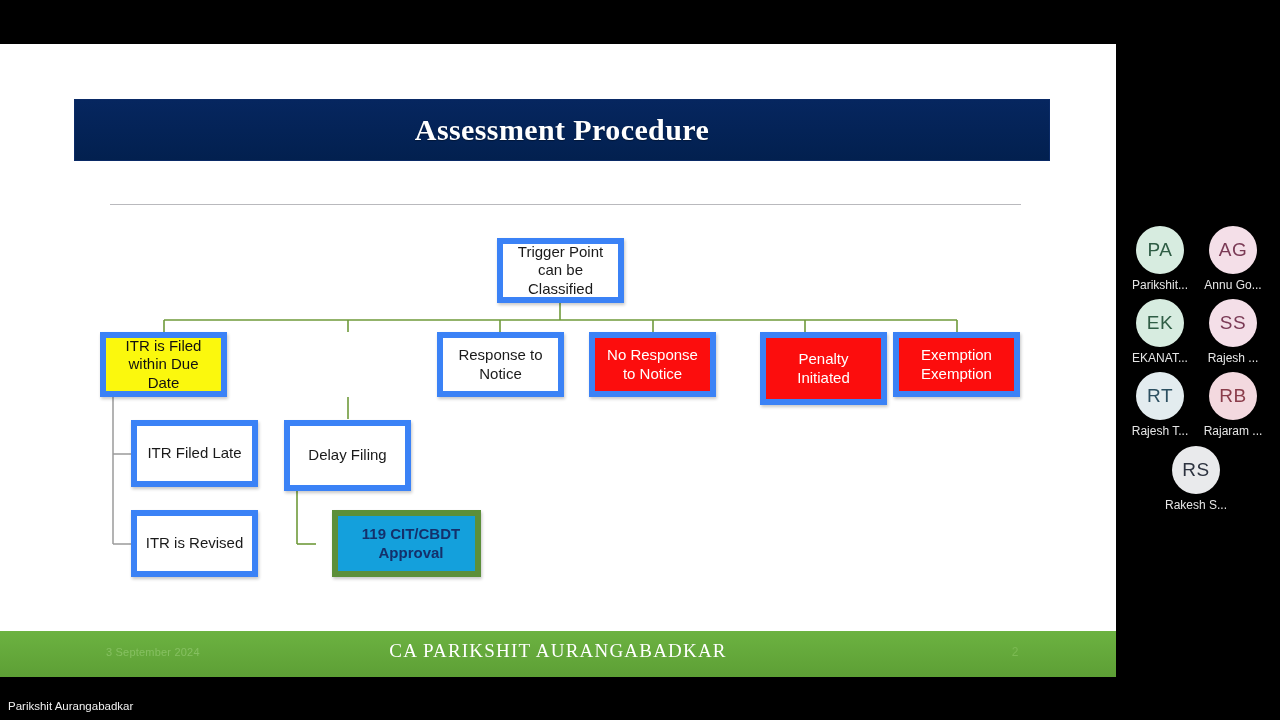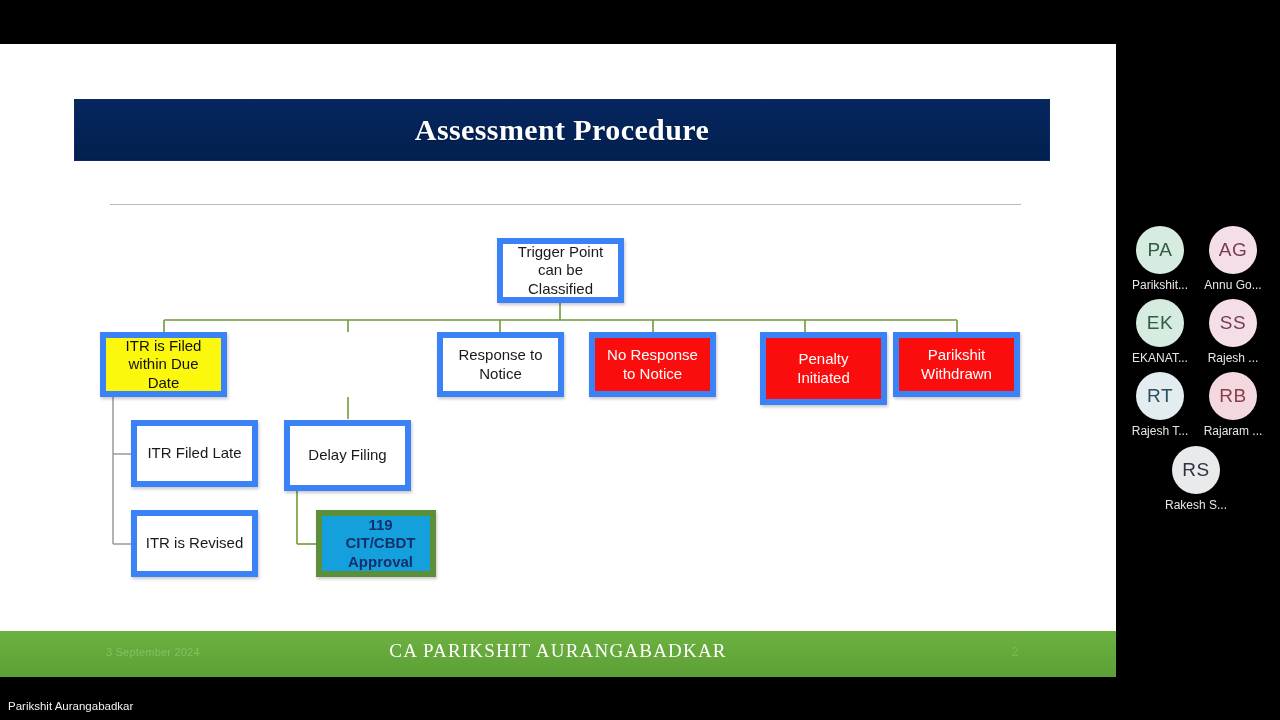--- a/index.html
+++ b/index.html
@@ -156,34 +156,34 @@
       <div class="node n-white" style="left:437px;top:288px;width:127px;height:65px;">
         <span>Response to Notice</span>
       </div>
       <div class="node n-red" style="left:589px;top:288px;width:127px;height:65px;">
         <span>No Response to Notice</span>
       </div>
       <div class="node n-red" style="left:760px;top:288px;width:127px;height:73px;">
         <span>Penalty Initiated</span>
       </div>
       <div class="node n-red" style="left:893px;top:288px;width:127px;height:65px;">
-        <span>Parikshit Withdrawn</span>
+        <span>Exemption Exemption</span>
       </div>
 
       <div class="node n-white" style="left:131px;top:376px;width:127px;height:67px;">
         <span>ITR Filed Late</span>
       </div>
       <div class="node n-white" style="left:284px;top:376px;width:127px;height:71px;">
         <span>Delay Filing</span>
       </div>
 
       <div class="node n-white" style="left:131px;top:466px;width:127px;height:67px;">
         <span>ITR is Revised</span>
       </div>
-      <div class="node n-blue" style="left:316px;top:466px;width:120px;height:67px;padding-left:15px;">
+      <div class="node n-blue" style="left:332px;top:466px;width:149px;height:67px;padding-left:15px;">
         <span>119 CIT/CBDT Approval</span>
       </div>
 
     </div>
 
     <div id="footer">
       <span id="footer-date">3 September 2024</span>
       <span id="footer-center">CA PARIKSHIT AURANGABADKAR</span>
       <span id="footer-page">2</span>
     </div>

